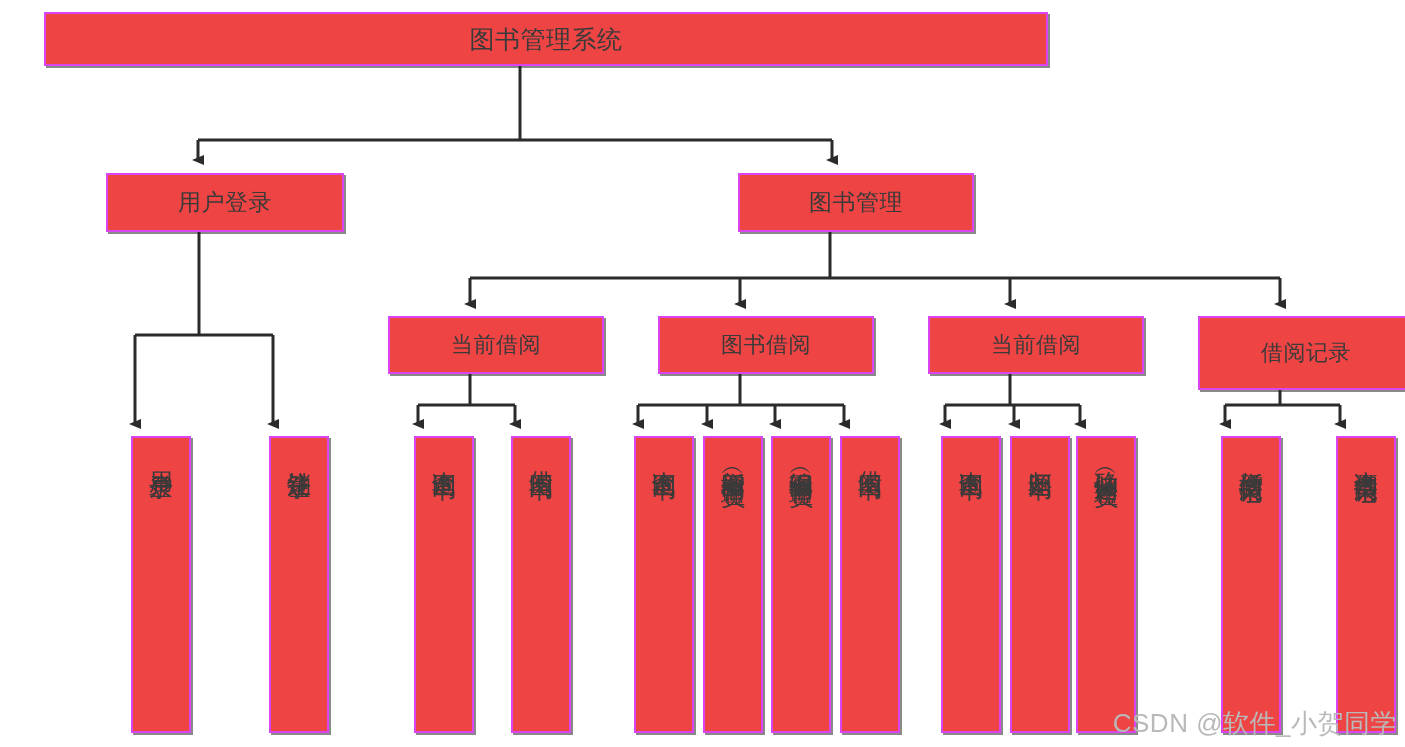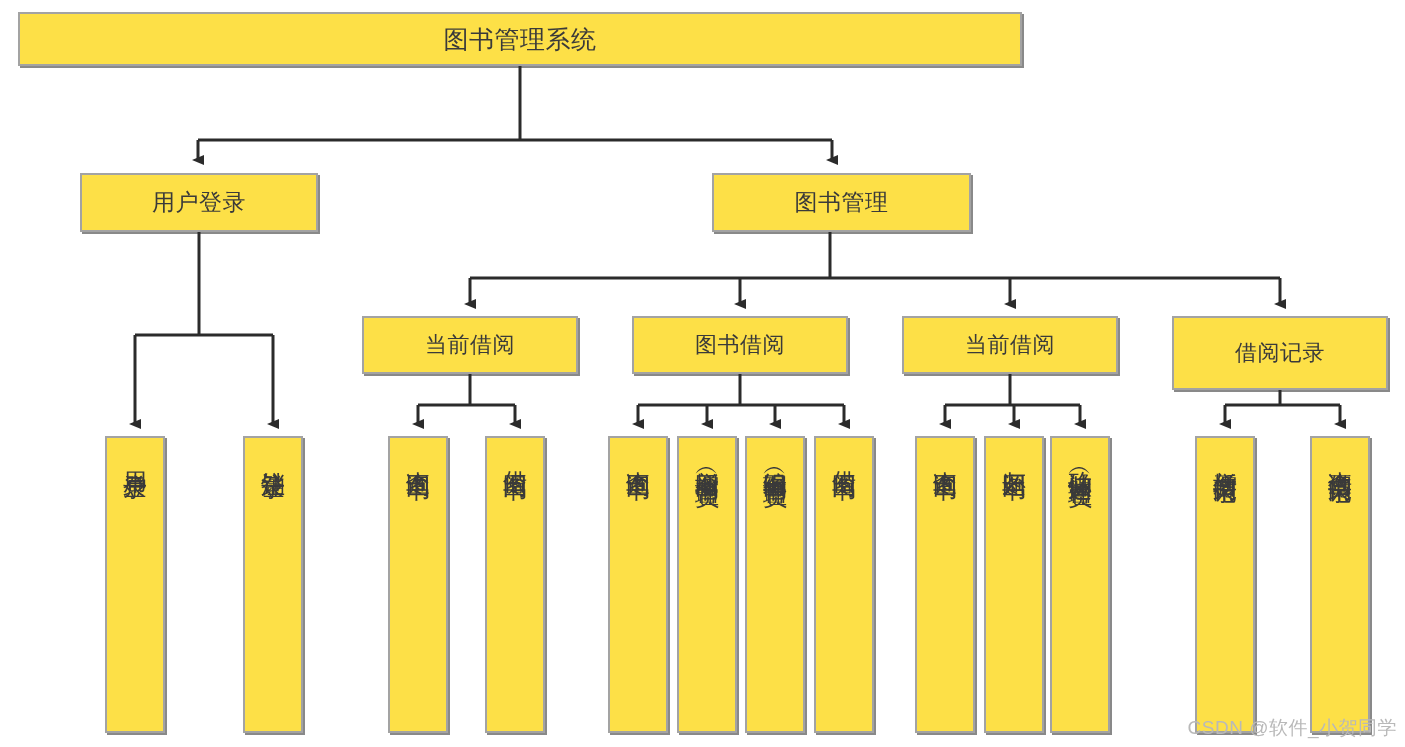--- a/index.html
+++ b/index.html
@@ -22,27 +22,28 @@
     position: absolute;
     left: 0;
     top: 0;
     width: 1405px;
     height: 747px;
     pointer-events: none;
   }
   .node {
     position: absolute;
     box-sizing: border-box;
-    background: #fde047;
-    border: 2px solid #a3a3a3;
+    background: #ef4444;
+    border: 2px solid #d946ef;
     box-shadow: 2px 2px 0 0 rgba(40,40,40,0.55);
     display: flex;
     align-items: center;
     justify-content: center;
     color: #3a3a3a;
+    margin-left: 26px;
   }
   .node .label {
     display: block;
     text-align: center;
     line-height: 1.12;
     letter-spacing: 0.5px;
   }
   .node.root .label { font-size: 25px; }
   .node.level2 .label { font-size: 23px; }
   .node.level3 .label { font-size: 22px; }
@@ -55,21 +56,21 @@
     text-orientation: upright;
     font-size: 24px;
     line-height: 1.16;
     letter-spacing: 2px;
     white-space: nowrap;
   }
   .watermark {
     position: absolute;
     right: 8px;
     bottom: 6px;
-    font-size: 19px;
+    font-size: 26px;
     color: #b9b9b9;
     letter-spacing: 0.5px;
     white-space: nowrap;
   }
 </style>
 </head>
 <body>
 
 <div id="canvas">
 
@@ -124,21 +125,21 @@
   </svg>
 
   <div class="node root" style="left:18px; top:12px; width:1004px; height:54px;">
     <span class="label">图书管理系统</span>
   </div>
 
   <div class="node level2" style="left:80px; top:173px; width:238px; height:59px;">
     <span class="label">用户登录</span>
   </div>
 
-  <div class="node level2" style="left:712px; top:173px; width:259px; height:59px;">
+  <div class="node level2" style="left:712px; top:173px; width:236px; height:59px;">
     <span class="label">图书管理</span>
   </div>
 
   <div class="node level3" style="left:362px; top:316px; width:216px; height:58px;">
     <span class="label">当前借阅</span>
   </div>
 
   <div class="node level3" style="left:632px; top:316px; width:216px; height:58px;align-items:center;">
     <span class="label">图书借阅</span>
   </div>

